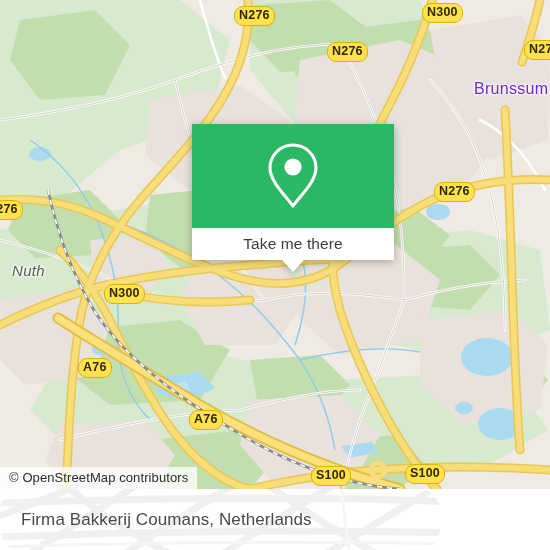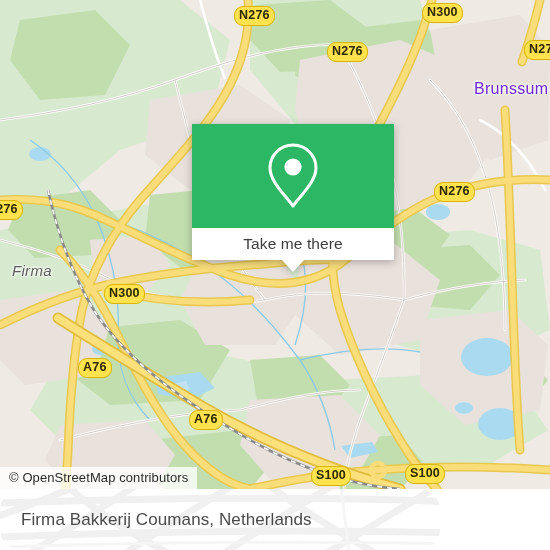--- a/index.html
+++ b/index.html
@@ -215,21 +215,21 @@
         <g fill="none" stroke="#f8dd7a" stroke-width="4.5">
           <circle cx="352" cy="243" r="11"></circle>
           <circle cx="112" cy="290" r="8"></circle>
           <circle cx="378" cy="470" r="7"></circle>
         </g>
 
       </g>
     </svg>
 
     <div style="position:absolute;left:474px;top:80px;font-size:16px;color:#6d28d9;letter-spacing:.3px;text-shadow:0 0 3px #fff,0 0 3px #fff,0 0 3px #fff;">Brunssum</div>
-    <div style="position:absolute;left:12px;top:262px;font-size:15px;font-style:italic;color:#5c5c5c;letter-spacing:.3px;text-shadow:0 0 3px #fff,0 0 3px #fff,0 0 3px #fff;">Firma</div>
+    <div style="position:absolute;left:12px;top:262px;font-size:15px;font-style:italic;color:#5c5c5c;letter-spacing:.3px;text-shadow:0 0 3px #fff,0 0 3px #fff,0 0 3px #fff;">Nuth</div>
 
     <div style="position:absolute;left:234px;top:5px;"><span class="shield">N276</span></div>
     <div style="position:absolute;left:422px;top:2px;"><span class="shield">N300</span></div>
     <div style="position:absolute;left:327px;top:41px;"><span class="shield">N276</span></div>
     <div style="position:absolute;left:524px;top:39px;"><span class="shield">N276</span></div>
     <div style="position:absolute;left:-18px;top:199px;"><span class="shield">N276</span></div>
     <div style="position:absolute;left:434px;top:181px;"><span class="shield">N276</span></div>
     <div style="position:absolute;left:104px;top:283px;"><span class="shield">N300</span></div>
     <div style="position:absolute;left:78px;top:357px;"><span class="shield">A76</span></div>
     <div style="position:absolute;left:189px;top:409px;"><span class="shield">A76</span></div>

